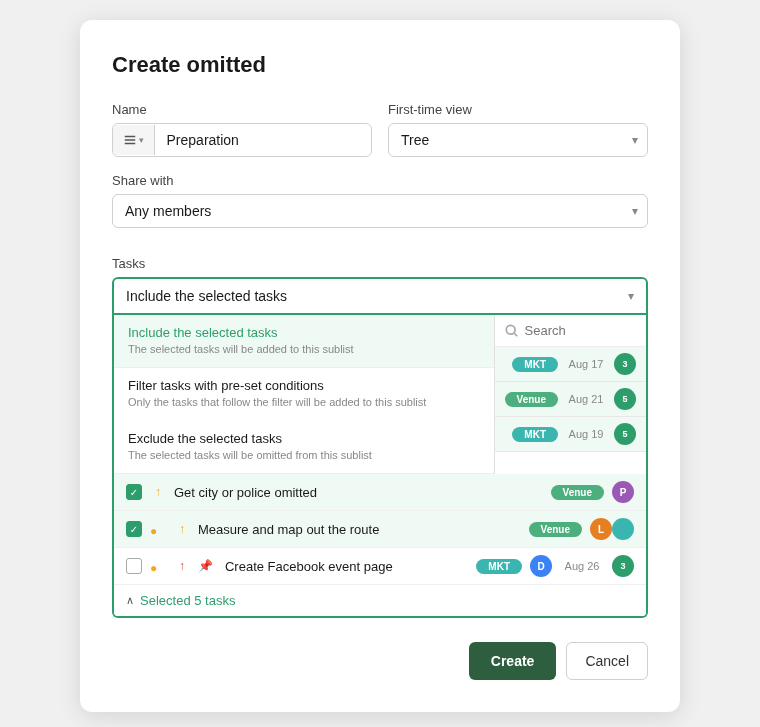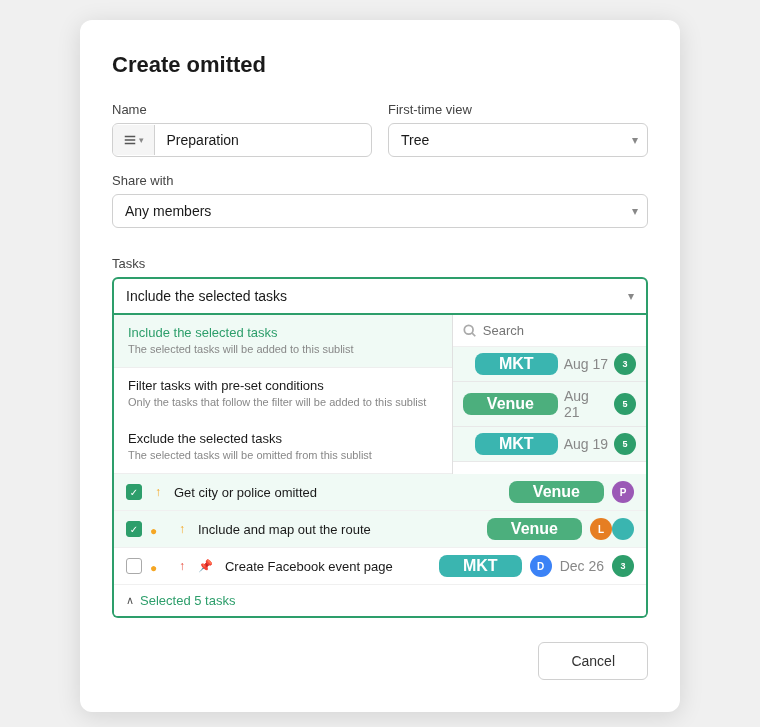--- a/index.html
+++ b/index.html
@@ -256,32 +256,33 @@
       flex-shrink: 0;
     }
     .priority-up { color: #f5a623; font-size: 12px; }
     .priority-red { color: #e74c3c; font-size: 12px; }
     .task-name {
       flex: 1;
       font-size: 13px;
       color: #1a1a1a;
     }
     .task-tag {
-      padding: 2px 24px;
+      padding: 2px 12px;
       border-radius: 8px;
-      font-size: 16px;
+      font-size: 10px;
       font-weight: 600;
       color: #fff;
     }
     .tag-mkt { background: #3ab5b0; }
     .tag-venue { background: #4caf7d; }
     .task-date {
-      font-size: 14px;
+      font-size: 11px;
       color: #888;
       min-width: 44px;
+      text-align: center;
     }
     .avatar-circle {
       width: 22px;
       height: 22px;
       border-radius: 50%;
       display: flex;
       align-items: center;
       justify-content: center;
       font-size: 9px;
       font-weight: 700;
@@ -317,21 +318,21 @@
       padding: 10px 22px;
       font-size: 14px;
       font-weight: 600;
       cursor: pointer;
     }
     .btn-cancel {
       background: #fff;
       color: #333;
       border: 1px solid #d0d0d0;
       border-radius: 6px;
-      padding: 10px 32px;
+      padding: 10px 18px;
       font-size: 14px;
       cursor: pointer;
     }
     .divider-option { border-bottom: 1px solid #eee; }
     .tasks-right-panel {
       flex: 1;
     }
     .search-row {
       display: flex;
       align-items: center;
@@ -448,45 +449,46 @@
           <div class="avatar-circle" style="background:#9b59b6;width:22px;height:22px;font-size:10px;flex-shrink:0;">P</div>
         </div>
         <div class="task-row checked">
           <div class="task-checkbox checked-box"></div>
           <div style="width:16px;height:16px;flex-shrink:0;">
             <span style="color:#f5a623;font-size:12px;">●</span>
           </div>
           <div class="task-priority">
             <span class="priority-up">↑</span>
           </div>
-          <span class="task-name">Include and map out the route</span>
+          <span class="task-name">Measure and map out the route</span>
           <span class="task-tag tag-venue">Venue</span>
           <div class="avatar-circle" style="background:#e67e22;width:22px;height:22px;font-size:10px;flex-shrink:0;">L</div>
           <div class="avatar-circle" style="background:#3ab5b0;width:22px;height:22px;font-size:10px;flex-shrink:0;margin-left:-8px;"></div>
         </div>
         <div class="task-row">
           <div class="task-checkbox"></div>
           <div style="width:16px;height:16px;flex-shrink:0;">
             <span style="color:#f5a623;font-size:12px;">●</span>
           </div>
           <div class="task-priority">
             <span class="priority-red">↑</span>
           </div>
           <span style="margin-right:4px;font-size:12px;color:#aaa;">📌</span>
           <span class="task-name">Create Facebook event page</span>
           <span class="task-tag tag-mkt">MKT</span>
           <div class="avatar-circle" style="background:#3b82f6;width:22px;height:22px;font-size:10px;flex-shrink:0;">D</div>
-          <span class="task-date">Dec 26</span>
+          <span class="task-date">Aug 26</span>
           <div class="avatar-circle" style="background:#2d9e6b;width:22px;height:22px;font-size:9px;flex-shrink:0;">3</div>
         </div>
 
         <div class="selected-count-row">
           <span class="chevron-up">∧</span>
           <span class="selected-count-text">Selected 5 tasks</span>
         </div>
       </div>
     </div>
   </div>
 
   <div class="modal-footer">
+    <button class="btn-create">Create</button>
     <button class="btn-cancel">Cancel</button>
   </div>
 </div>
 
 </body></html>

